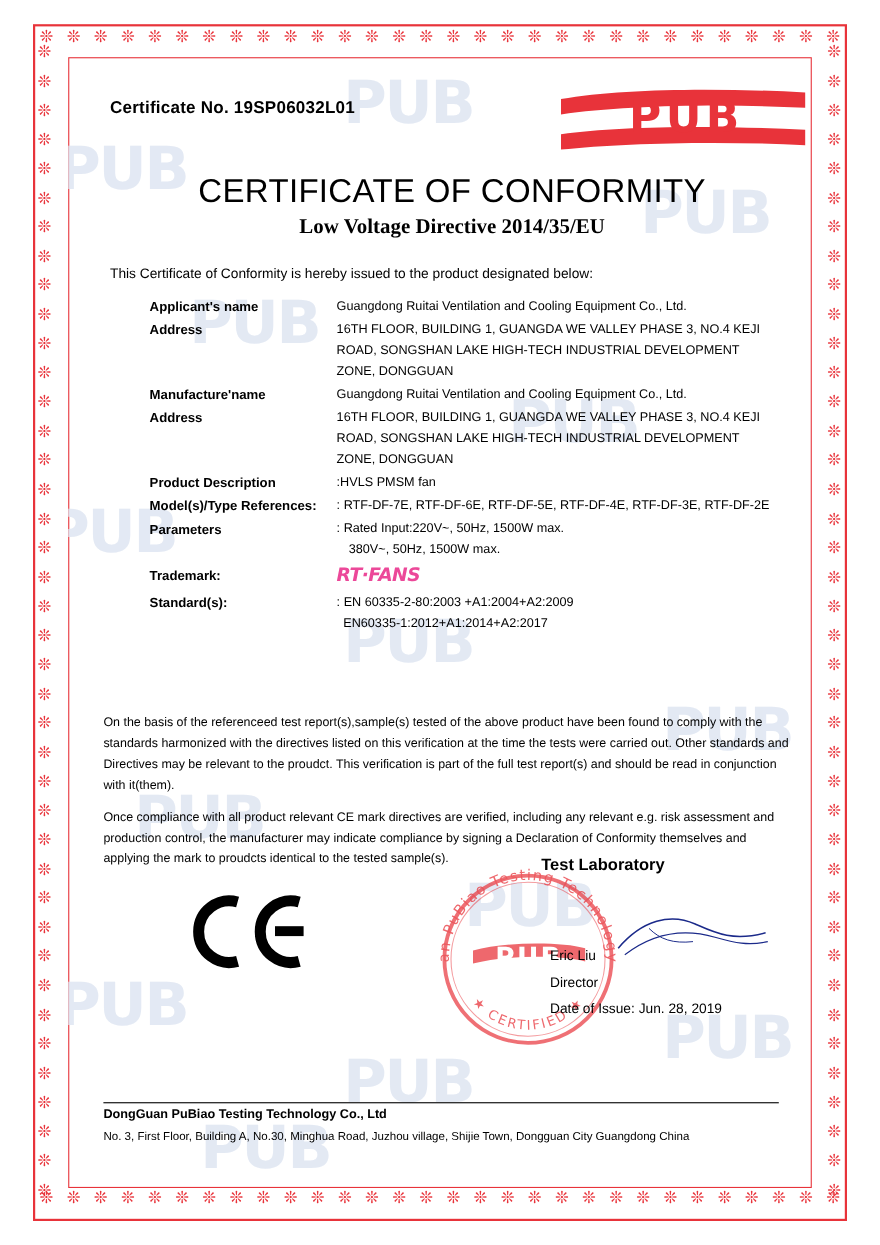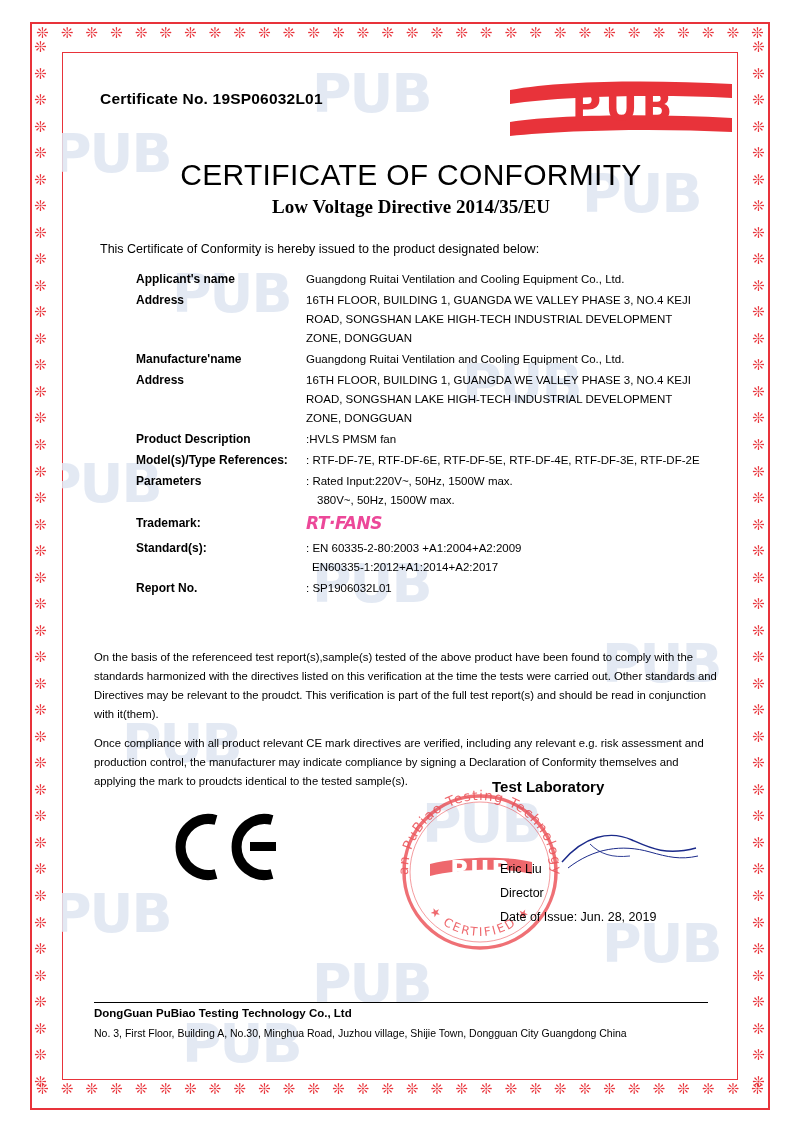--- a/index.html
+++ b/index.html
@@ -511,26 +511,20 @@
       </div>
 
       <div class="field-row">
         <div class="field-label">Standard(s):</div>
         <div class="field-value">
           <span class="line">: EN 60335-2-80:2003 +A1:2004+A2:2009</span>
           <span class="line" style="margin-left:6px;">EN60335-1:2012+A1:2014+A2:2017</span>
         </div>
       </div>
 
-      <div class="field-row">
-        <div class="field-label">Report No.</div>
-        <div class="field-value">
-          <span class="line">: SP1906032L01</span>
-        </div>
-      </div>
 
     </div>
 
     <div class="para">
       <p>On the basis of the referenceed test report(s),sample(s) tested of the above product have been found to comply with the standards harmonized with the directives listed on this verification at the time the tests were carried out. Other standards and Directives may be relevant to the proudct. This verification is part of the full test report(s) and should be read in conjunction with it(them).</p>
       <p>Once compliance with all product relevant CE mark directives are verified, including any relevant e.g. risk assessment and production control, the manufacturer may indicate compliance by signing a Declaration of Conformity themselves and applying the mark to proudcts identical to the tested sample(s).</p>
     </div>
 
     <div class="ce-mark">
       <svg width="110" height="70" viewBox="0 0 110 70" xmlns="http://www.w3.org/2000/svg">

